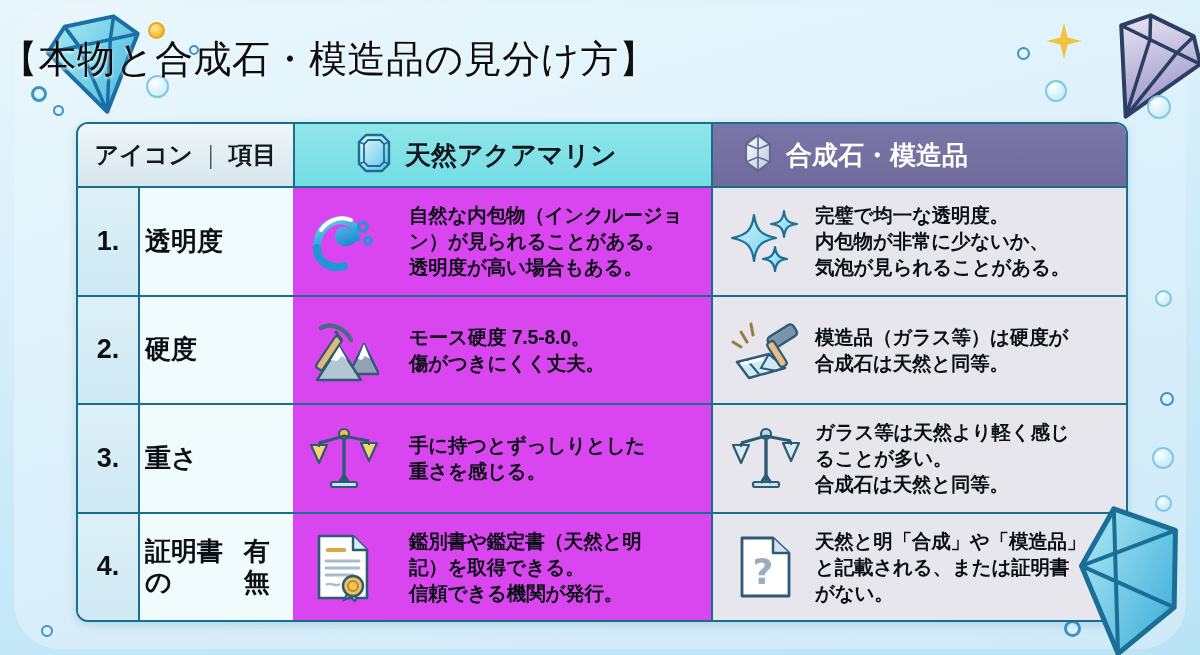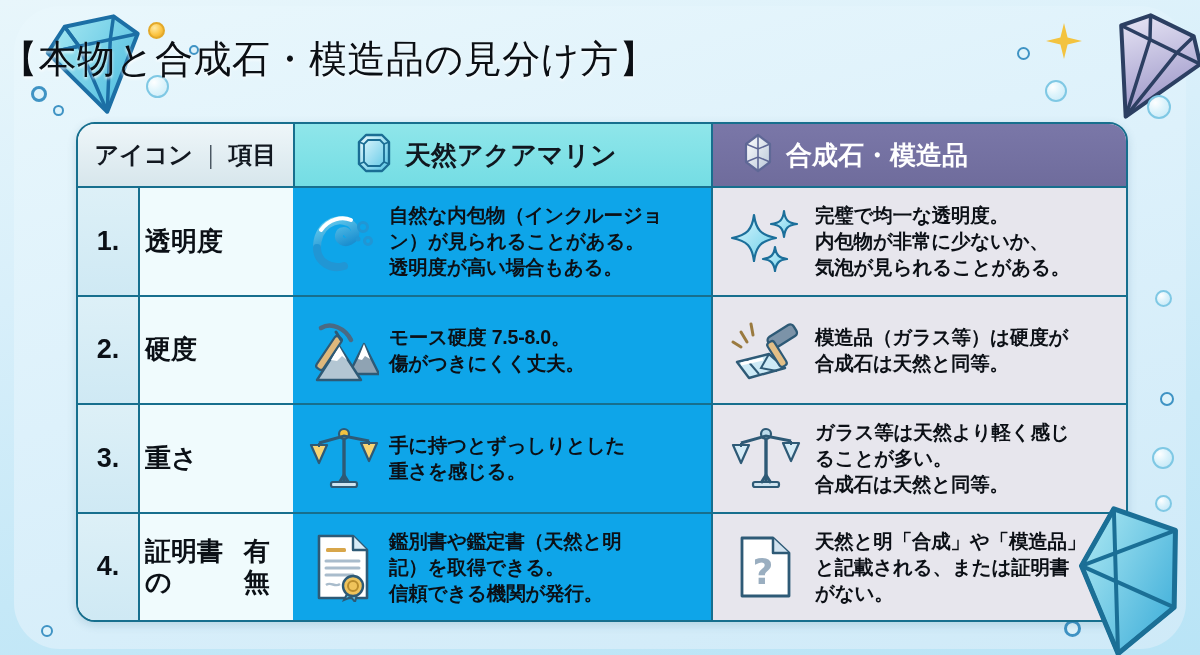--- a/index.html
+++ b/index.html
@@ -50,21 +50,21 @@
     color: #0b0f14;
     text-shadow: 0 2px 3px rgba(255,255,255,.85);
   }
 
   
   #table {
     position: absolute;
     left: 76px; top: 122px;
     width: 1052px; height: 500px;
     border: 2.5px solid #176f8e;
-    border-radius: 19px;
+    border-radius: 12px;
     overflow: hidden;
     background: #ffffff;
     box-shadow: 0 3px 10px rgba(20,80,110,.16);
     display: flex; flex-direction: column;
   }
   .trow { display: flex; width: 100%; }
   .trow + .trow { border-top: 2.5px solid #176f8e; }
 
   
   #thead { height: 62px; flex: 0 0 62px; }
@@ -106,23 +106,23 @@
   }
   .cell-label {
     background: #f0fbfd;
     flex: 1 1 auto;
     padding-left: 5px;
     font-size: 26px; font-weight: 700; color: #0b1016; line-height: 1.18;
   }
   .col1wrap { display: flex; width: 215px; flex: 0 0 215px; height: 100%; }
 
   .cell-nat {
-    background: #0ea5e9;
+    background: #d946ef;
     width: 418px; flex: 0 0 418px;
-    padding: 6px 10px 6px 14px; gap: 8px;
+    padding: 6px 10px 6px 14px; gap: 28px;
   }
   .cell-syn {
     background: #e7e6ed;
     flex: 1 1 auto;
     padding: 6px 12px 6px 16px; gap: 12px;
   }
   .icon-box {
     flex: 0 0 auto; width: 74px; height: 74px;
     display: flex; align-items: center; justify-content: center;
   }

